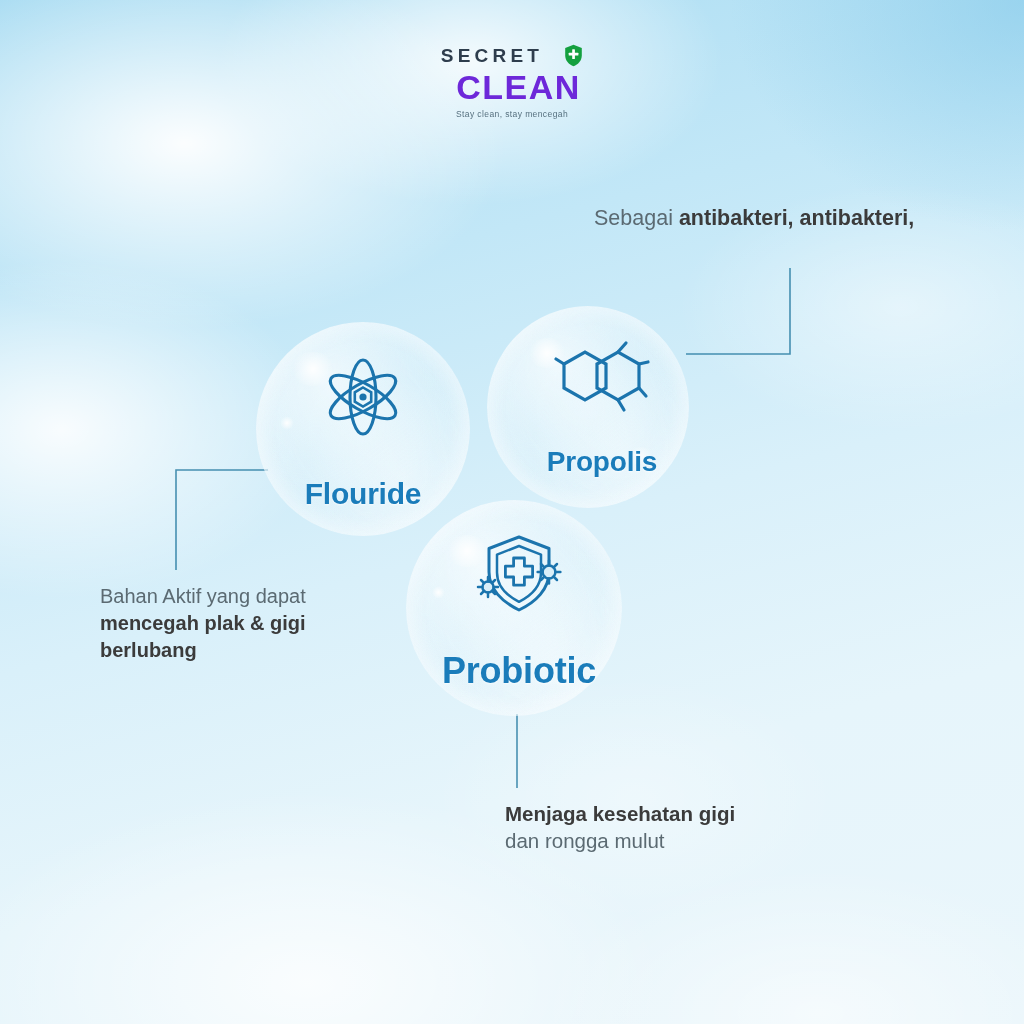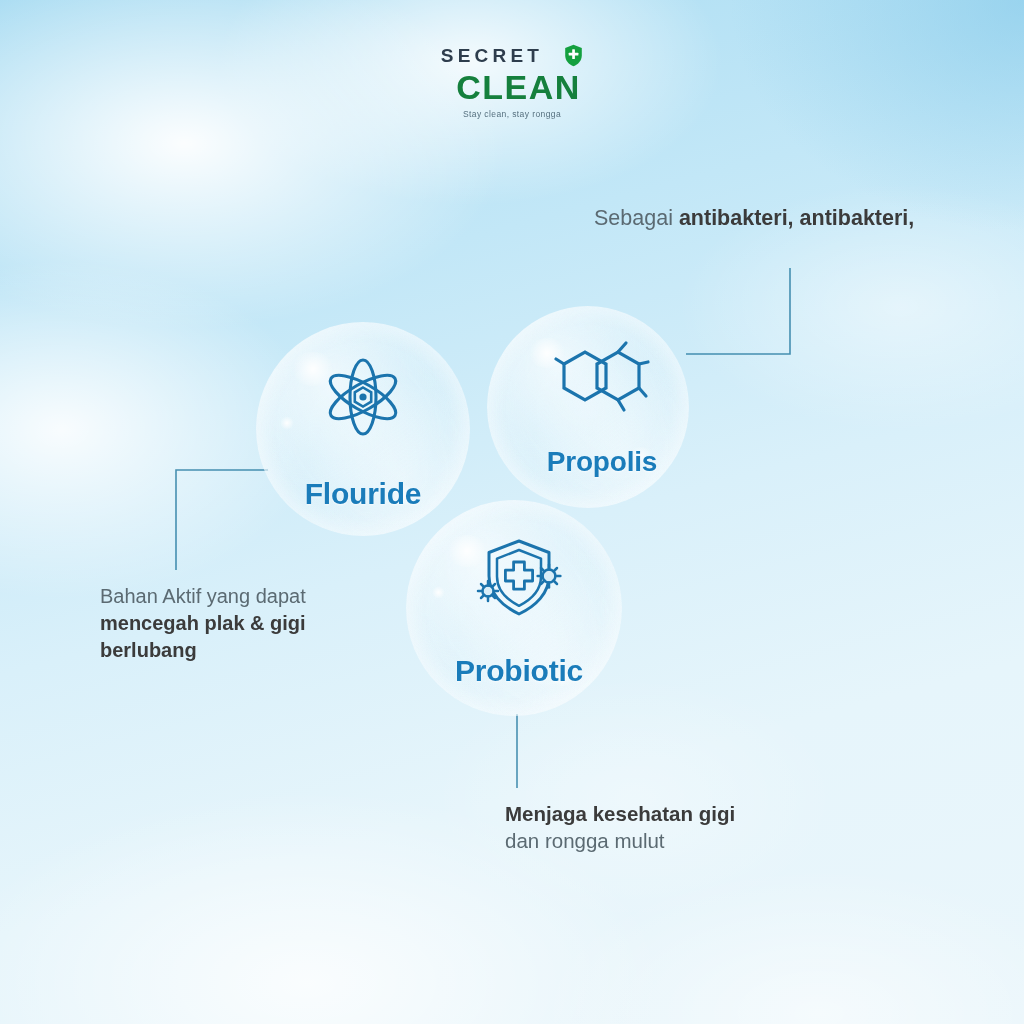--- a/index.html
+++ b/index.html
@@ -34,21 +34,21 @@
     display:flex; align-items:center; justify-content:center; gap:21px;
     line-height:1;
   }
   #logo-secret {
     font-size:19px; font-weight:700; letter-spacing:4.2px;
     color:#2e3d4d; font-family:"Liberation Sans", sans-serif;
   }
   #shield-mark { display:block; }
   #logo-clean {
     font-size:34px; font-weight:700; letter-spacing:1.5px;
-    color:#15803d; line-height:1.08; margin-top:2px;padding-left:13px;
+    color:#6d28d9; line-height:1.08; margin-top:2px;padding-left:13px;
   }
   #logo-tagline {
     font-size:8.5px; color:#56707f; letter-spacing:.4px; margin-top:3px;
   }
 
   
   .bubble { position:absolute; border-radius:50%; }
   .bubble .skin {
     position:absolute; inset:0; border-radius:50%;
     background:
@@ -75,21 +75,21 @@
   #bubble-flouride { left:256px; top:322px; width:214px; height:214px; }
   #bubble-propolis { left:487px; top:306px; width:202px; height:202px; }
   #bubble-probiotic{ left:406px; top:500px; width:216px; height:216px; }
 
   #bubble-flouride  .face { padding-top:8px; gap:14px; }
   #bubble-propolis  .face { padding-top:4px; gap:8px; transform:translateX(14px); }
   #bubble-probiotic .face { padding-top:8px; gap:10px; transform:translateX(5px); }
 
   #label-flouride  { font-size:30px; }
   #label-propolis  { font-size:28px; }
-  #label-probiotic { font-size:30px; }
+  #label-probiotic { font-size:36px; }
 
   
   #connectors { position:absolute; inset:0; }
 
   
   .callout { position:absolute; line-height:1.34; }
   .callout .reg  { color:#5b6a72; font-weight:400; }
   .callout .bold { color:#3b3b3b; font-weight:700; }
 
   #callout-propolis  { left:594px; top:204px; width:400px; font-size:21.5px; }
@@ -108,21 +108,21 @@
     <span id="logo-secret">SECRET</span>
     <span>
       <svg id="shield-mark" width="19" height="23" viewBox="0 0 19 23">
         <path d="M9.5 0.8 L17.8 4.1 V11.2 C17.8 16.6 14.2 20.4 9.5 22.2 C4.8 20.4 1.2 16.6 1.2 11.2 V4.1 Z" fill="#14a03f"></path>
         <rect x="8.2" y="5.3" width="2.7" height="9.6" rx="0.5" fill="#ffffff"></rect>
         <rect x="4.7" y="8.8" width="9.7" height="2.7" rx="0.5" fill="#ffffff"></rect>
       </svg>
     </span>
   </div>
   <div id="logo-clean">CLEAN</div>
-  <div id="logo-tagline">Stay clean, stay rongga</div>
+  <div id="logo-tagline">Stay clean, stay mencegah</div>
 </div>
 
 <svg id="connectors" width="1024" height="1024">
 
   <polyline points="790,268 790,354 686,354" fill="none" stroke="#2c7ea3" stroke-width="1.6" opacity="0.85"></polyline>
 
   <polyline points="268,470 176,470 176,570" fill="none" stroke="#2c7ea3" stroke-width="1.6" opacity="0.85"></polyline>
 
   <polyline points="517,714 517,788" fill="none" stroke="#2c7ea3" stroke-width="1.6" opacity="0.85"></polyline>
 </svg>

